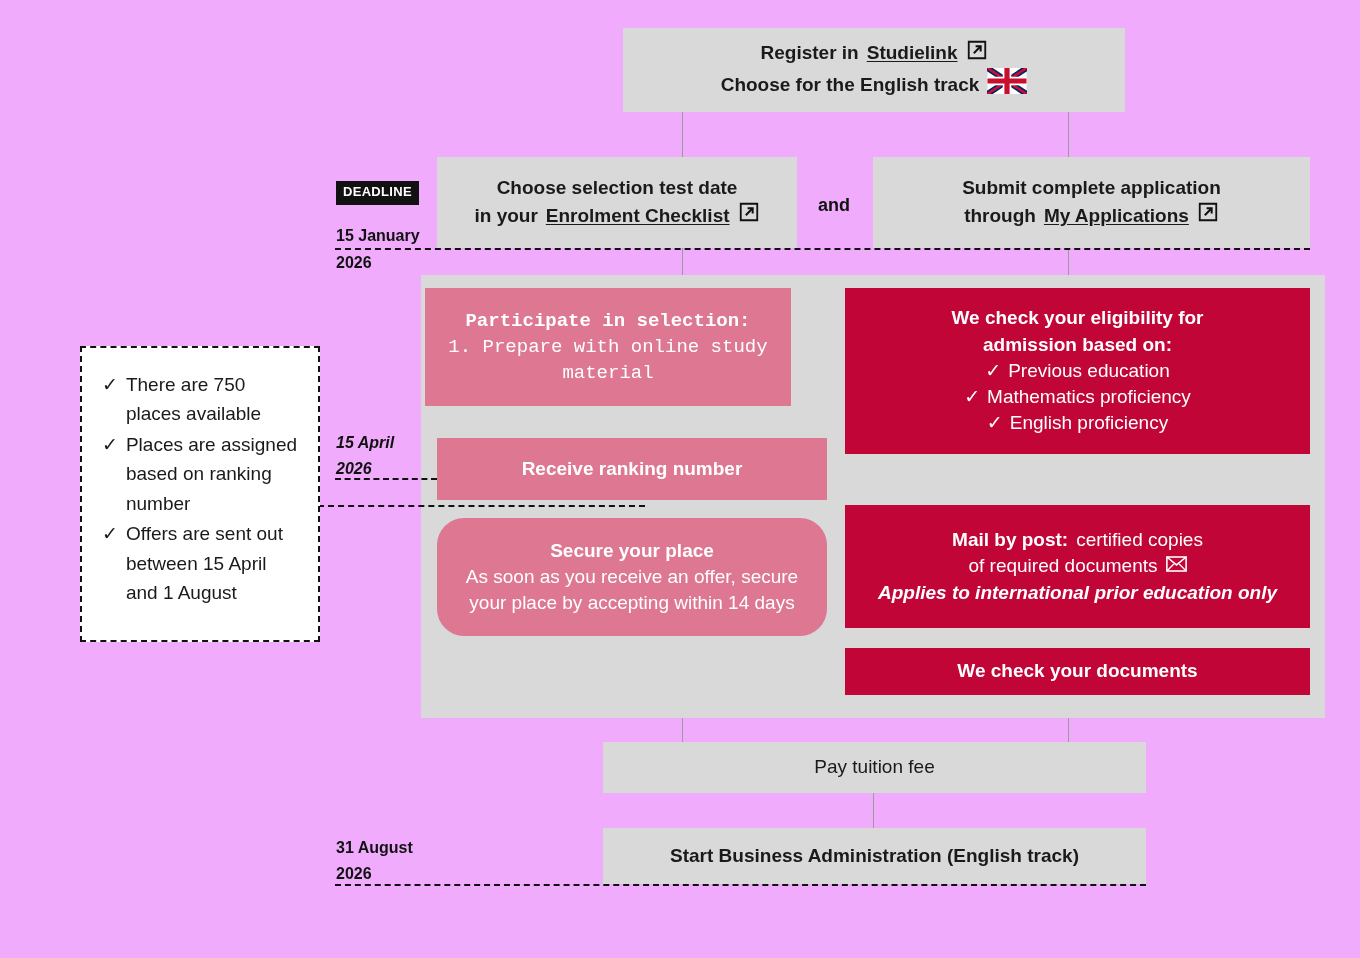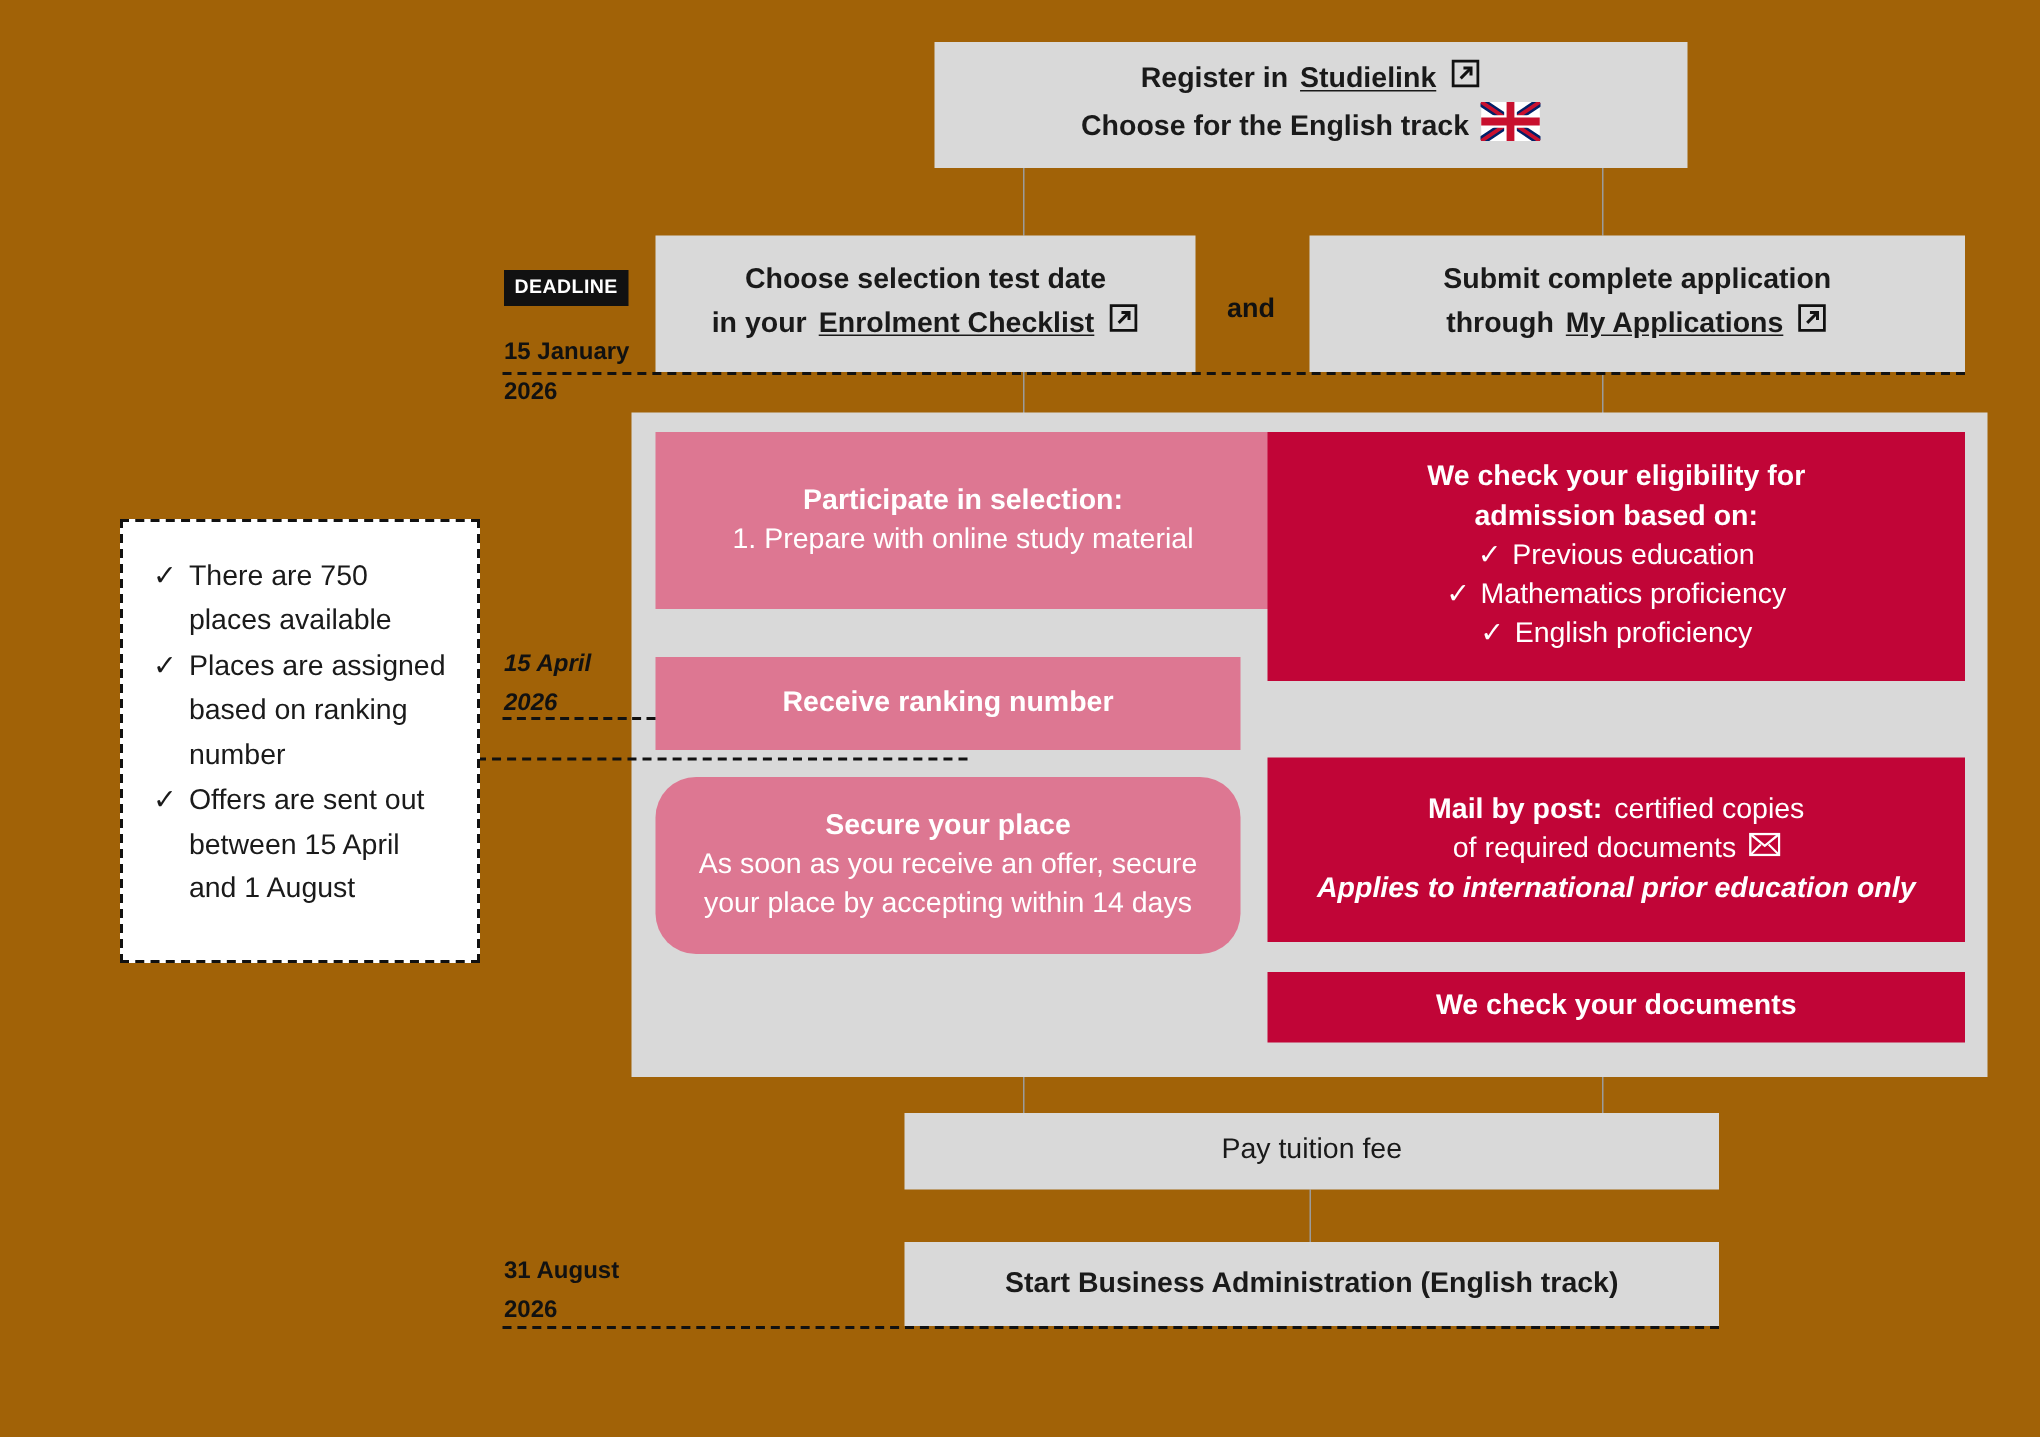--- a/index.html
+++ b/index.html
@@ -8,21 +8,21 @@
     background: #ffffff;
   }
   body {
     font-family: "Liberation Sans", sans-serif;
     color: #1a1a1a;
   }
   #canvas {
     position: relative;
     width: 1360px;
     height: 958px;
-    background: #a16207;
+    background: #f0abfc;
     overflow: hidden;
   }
 
   
   .box {
     position: absolute;
     box-sizing: border-box;
     display: flex;
     flex-direction: column;
     align-items: center;
@@ -218,21 +218,21 @@
           <path d="M10.5 8 H16 V13.5" fill="none" stroke="#111" stroke-width="2.2"></path>
         </svg>
       </span>
     </div>
   </div>
 
   <div class="dashline" style="left:335px; top:248px; width:975px;"></div>
 
   <div class="container-gray" style="left:421px; top:275px; width:904px; height:443px;"></div>
 
-  <div class="box pink" style="left:437px; top:288px; width:410px; height:118px;">
+  <div class="box pink" style="left:425px; top:288px; width:366px; height:118px;font-family:Liberation Mono, monospace;">
     <div class="ln bold">Participate in selection:</div>
     <div class="ln">1. Prepare with online study material</div>
   </div>
 
   <div class="box pink" style="left:437px; top:438px; width:390px; height:62px;">
     <div class="ln bold">Receive ranking number</div>
   </div>
 
   <div class="box pink" style="left:437px; top:518px; width:390px; height:118px;border-radius:27px;">
     <div class="ln bold">Secure your place</div>

